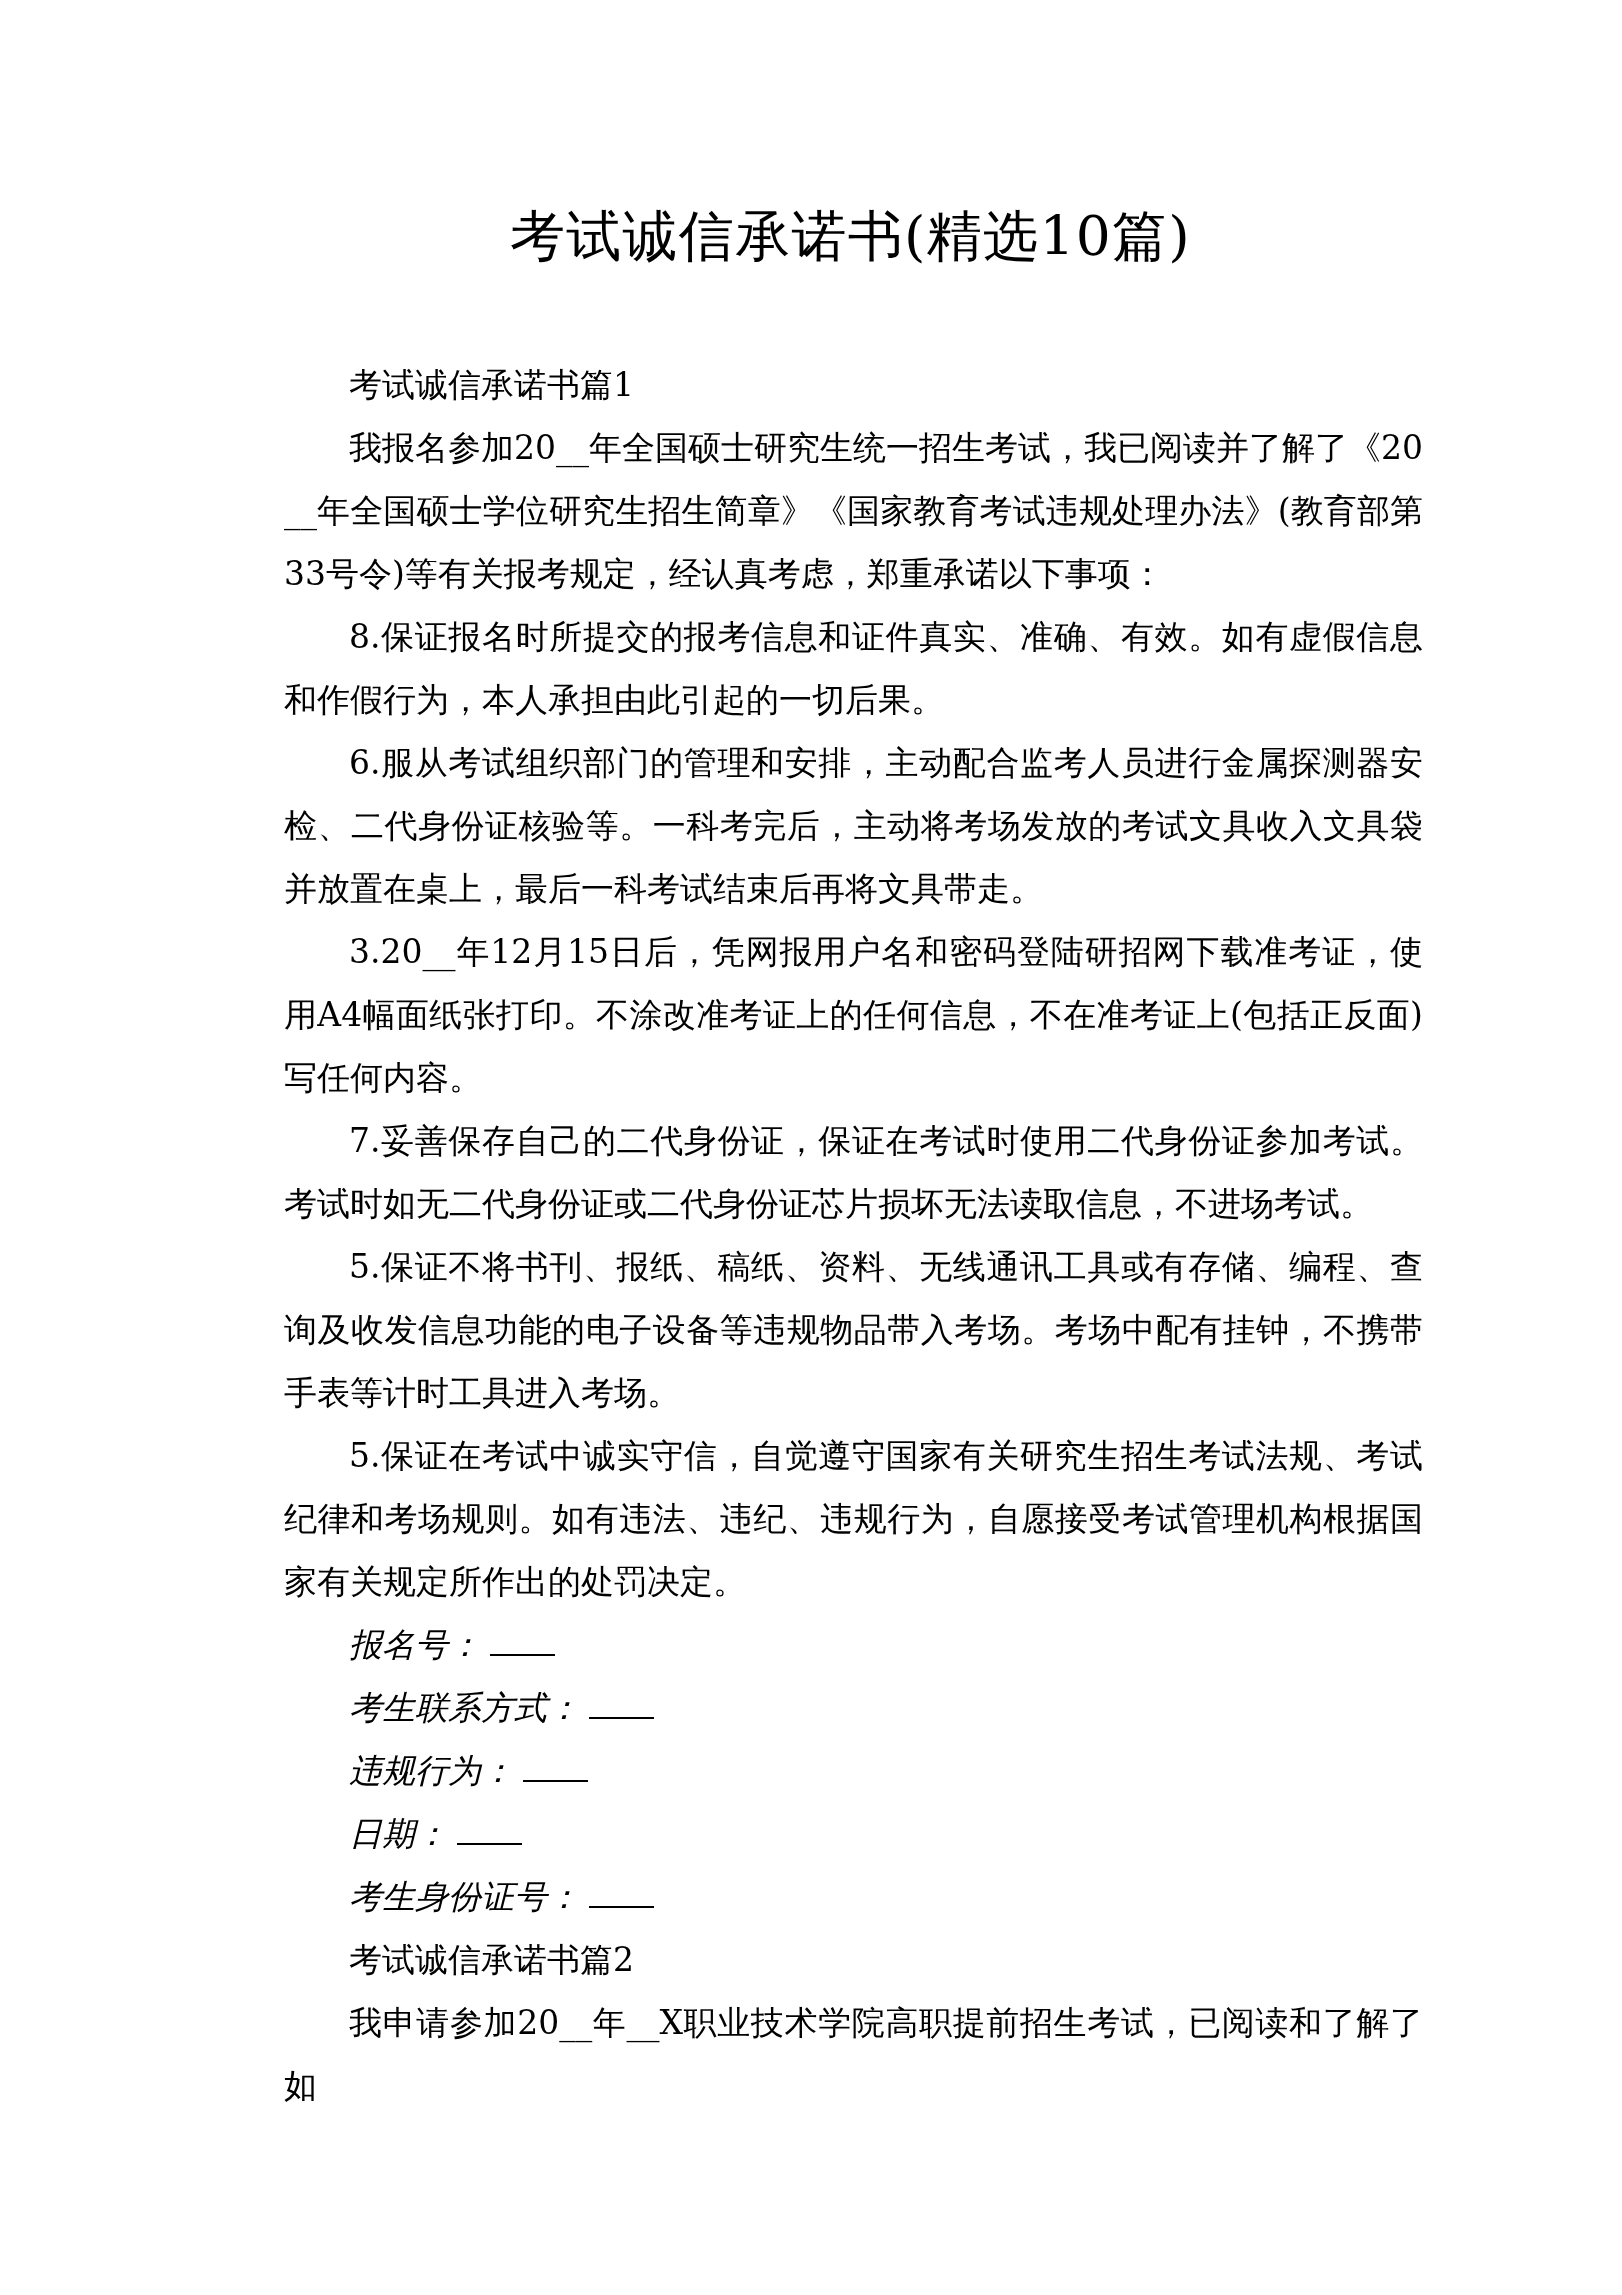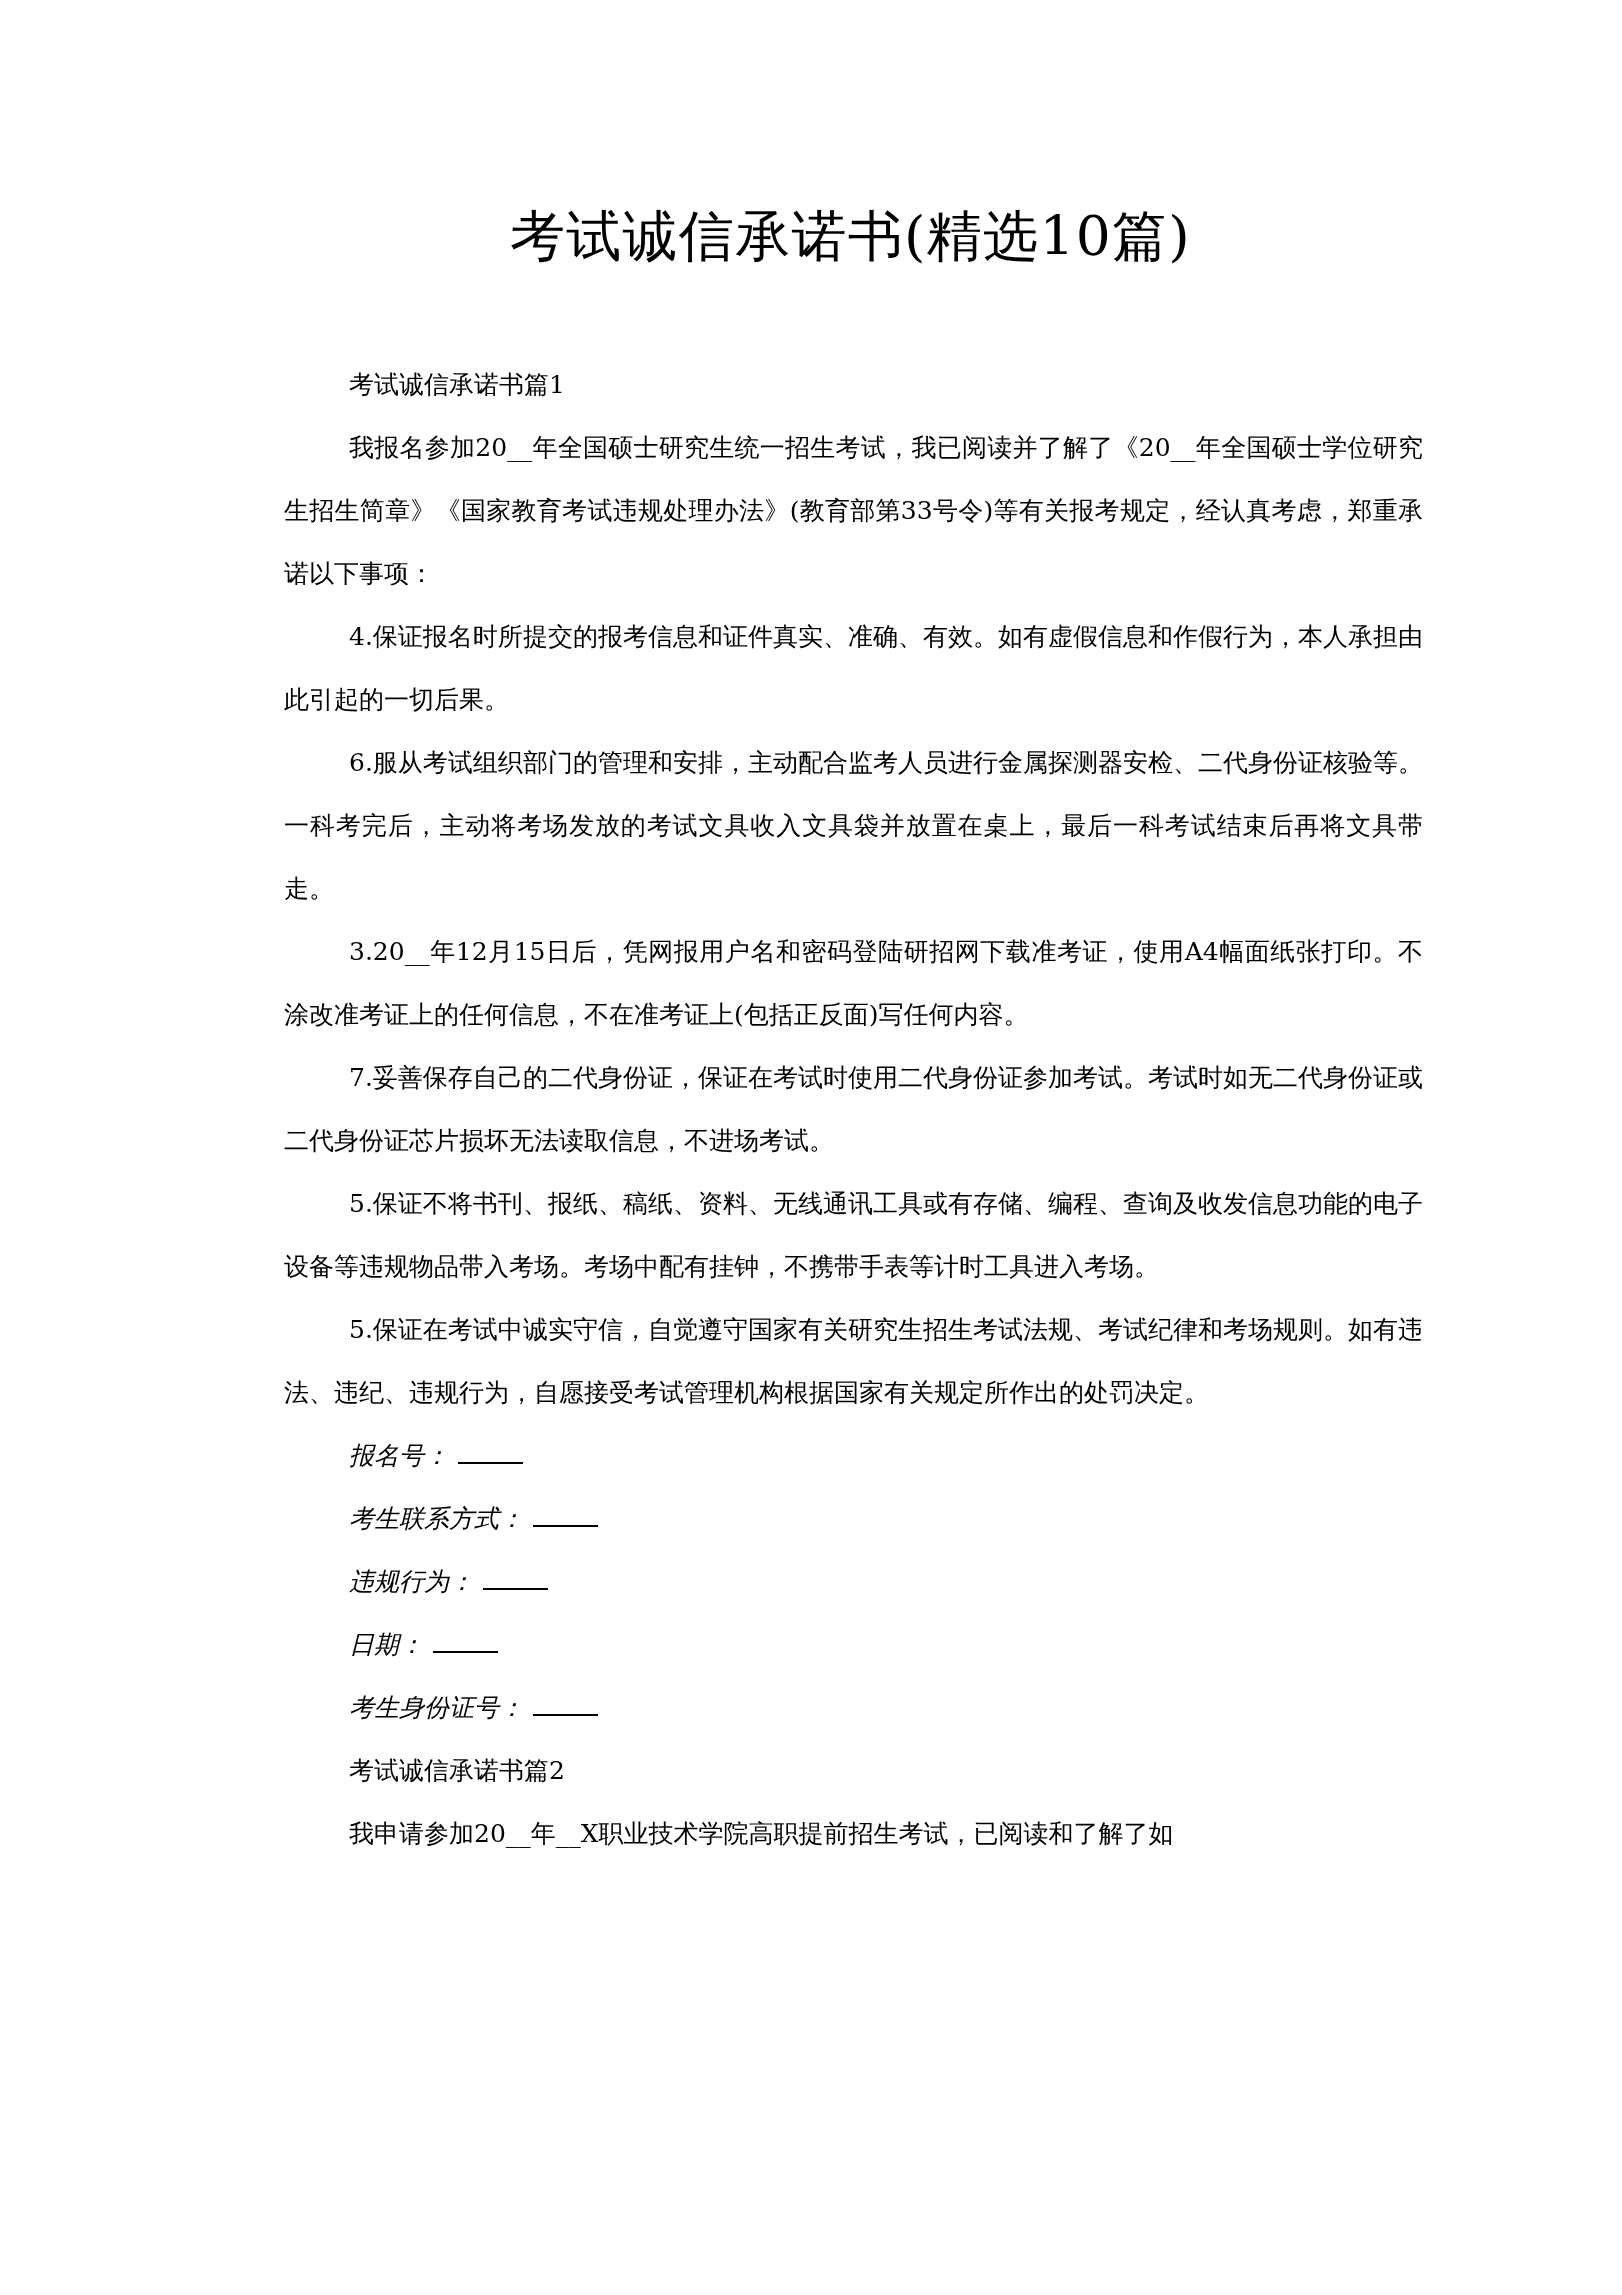--- a/index.html
+++ b/index.html
@@ -32,21 +32,21 @@
       text-align: center;
       font-size: 55px;
       line-height: 72px;
       letter-spacing: 1.3px;
     }
     .body {
       position: absolute;
       left: 245px;
       width: 1139px;
       top: 353px;
-      font-size: 25px;
+      font-size: 33px;
       line-height: 63px;
     }
     .para {
       margin: 0;
       text-indent: 65px;
       text-align: justify;
       text-align-last: left;
       word-break: break-all;
     }
     .field {
@@ -66,21 +66,21 @@
   </style>
 </head>
 <body>
 
 <div class="page">
   <div class="title">考试诚信承诺书(精选10篇)</div>
 
   <div class="body">
     <p class="para">考试诚信承诺书篇1</p>
     <p class="para">我报名参加20__年全国硕士研究生统一招生考试，我已阅读并了解了《20__年全国硕士学位研究生招生简章》《国家教育考试违规处理办法》(教育部第33号令)等有关报考规定，经认真考虑，郑重承诺以下事项：</p>
-    <p class="para">4.保证报名时所提交的报考信息和证件真实、准确、有效。如有虚假信息和作假行为，本人承担由此引起的一切后果。</p>
+    <p class="para">8.保证报名时所提交的报考信息和证件真实、准确、有效。如有虚假信息和作假行为，本人承担由此引起的一切后果。</p>
     <p class="para">6.服从考试组织部门的管理和安排，主动配合监考人员进行金属探测器安检、二代身份证核验等。一科考完后，主动将考场发放的考试文具收入文具袋并放置在桌上，最后一科考试结束后再将文具带走。</p>
     <p class="para">3.20__年12月15日后，凭网报用户名和密码登陆研招网下载准考证，使用A4幅面纸张打印。不涂改准考证上的任何信息，不在准考证上(包括正反面)写任何内容。</p>
     <p class="para">7.妥善保存自己的二代身份证，保证在考试时使用二代身份证参加考试。考试时如无二代身份证或二代身份证芯片损坏无法读取信息，不进场考试。</p>
     <p class="para">5.保证不将书刊、报纸、稿纸、资料、无线通讯工具或有存储、编程、查询及收发信息功能的电子设备等违规物品带入考场。考场中配有挂钟，不携带手表等计时工具进入考场。</p>
     <p class="para">5.保证在考试中诚实守信，自觉遵守国家有关研究生招生考试法规、考试纪律和考场规则。如有违法、违纪、违规行为，自愿接受考试管理机构根据国家有关规定所作出的处罚决定。</p>
 
     <p class="field"><span>报名号：</span><span class="blank"></span></p>
     <p class="field"><span>考生联系方式：</span><span class="blank"></span></p>
     <p class="field"><span>违规行为：</span><span class="blank"></span></p>
     <p class="field"><span>日期：</span><span class="blank"></span></p>

